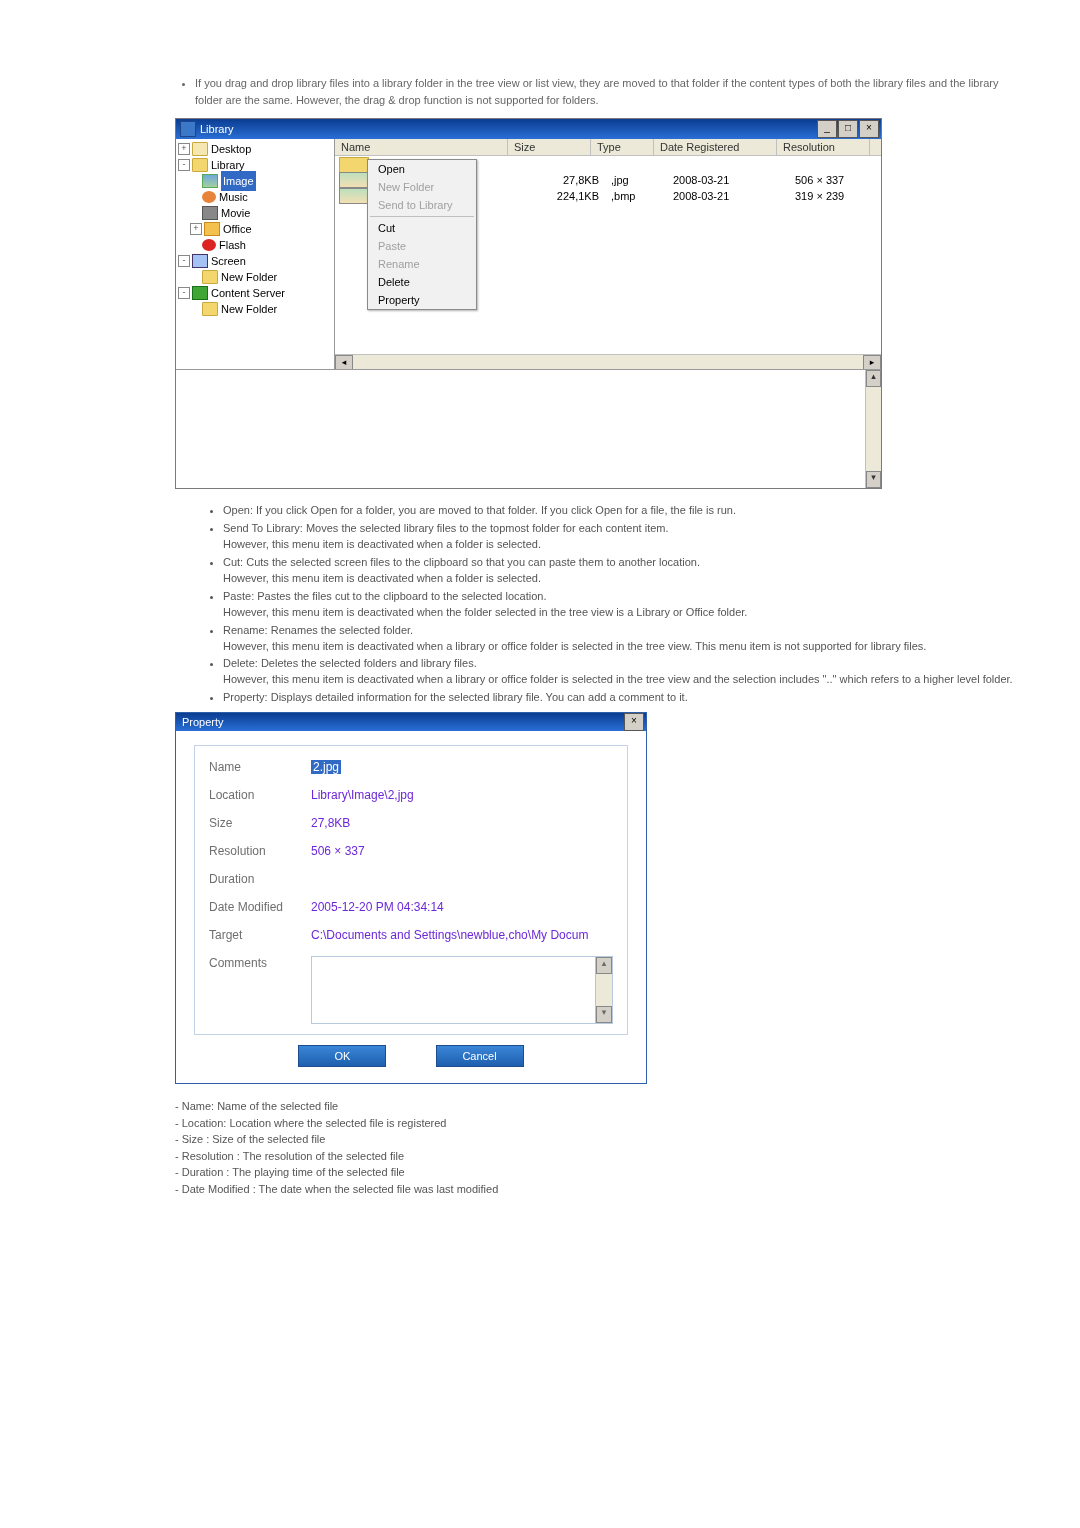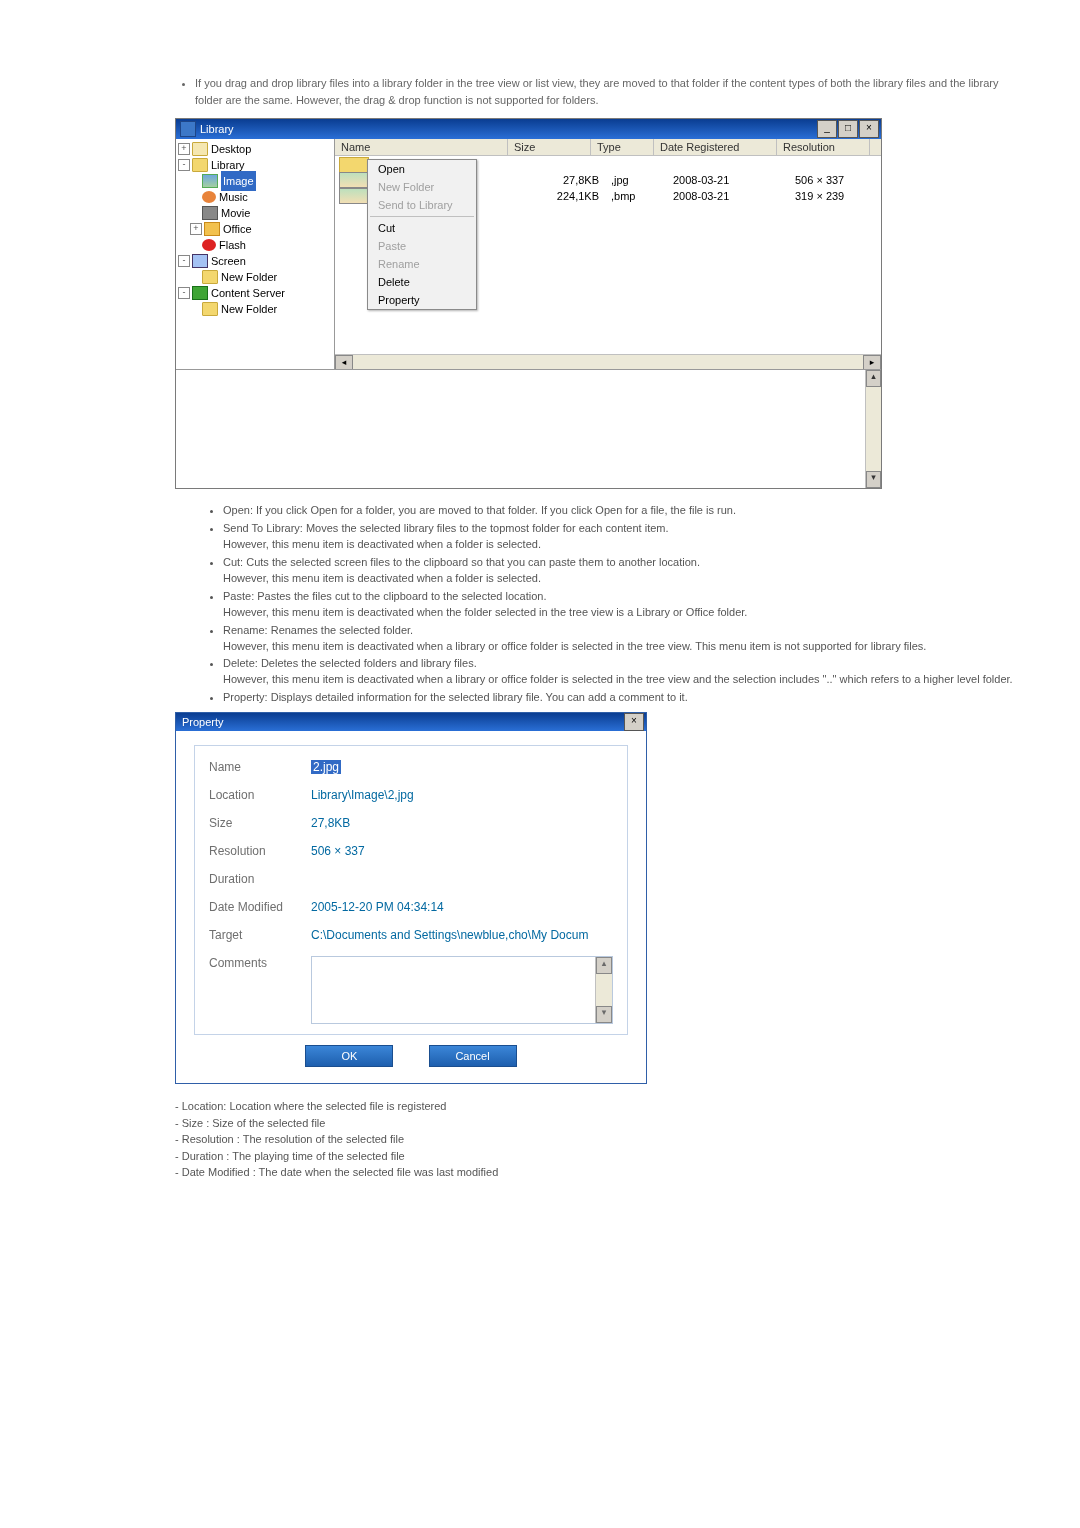--- a/index.html
+++ b/index.html
@@ -271,21 +271,21 @@
       align-items: flex-start;
       margin-bottom: 14px;
       font-size: 12px;
       color: #6a6a6a;
     }
     .prow .plabel {
       width: 102px;
       color: #6f6f6f;
     }
     .prow .pval {
-      color: #0369a1;
+      color: #6d28d9;
       flex: 1;
     }
     .pval.selname {
       background: #316ac5;
       color: #fff;
       padding: 0 2px;
       flex: 0 0 auto;
     }
     .comments-box {
       flex: 1;
@@ -318,21 +318,21 @@
     .pbtn {
       display: inline-block;
       width: 86px;
       height: 20px;
       line-height: 20px;
       color: #fff;
       font-size: 11px;
       text-align: center;
       background: linear-gradient(to bottom, #3b86d8, #1d5fae);
       border: 1px solid #1a4e8f;
-      margin: 0 16px;
+      margin: 0 23px;
     }
     .field-list {
       margin: 4px 0 0 0;
       color: #555;
       line-height: 1.5;
     }
   </style>
 </head>
 <body>
 
@@ -539,20 +539,21 @@
         </div>
       </div>
       <div class="prop-buttons">
         <span class="pbtn">OK</span>
         <span class="pbtn">Cancel</span>
       </div>
     </div>
   </div>
 
   <div class="field-list">
+    <div>- Name: Name of the selected file</div>
     <div>- Location: Location where the selected file is registered</div>
     <div>- Size : Size of the selected file</div>
     <div>- Resolution : The resolution of the selected file</div>
     <div>- Duration : The playing time of the selected file</div>
     <div>- Date Modified : The date when the selected file was last modified</div>
   </div>
 
 </div>
 
 </body></html>

